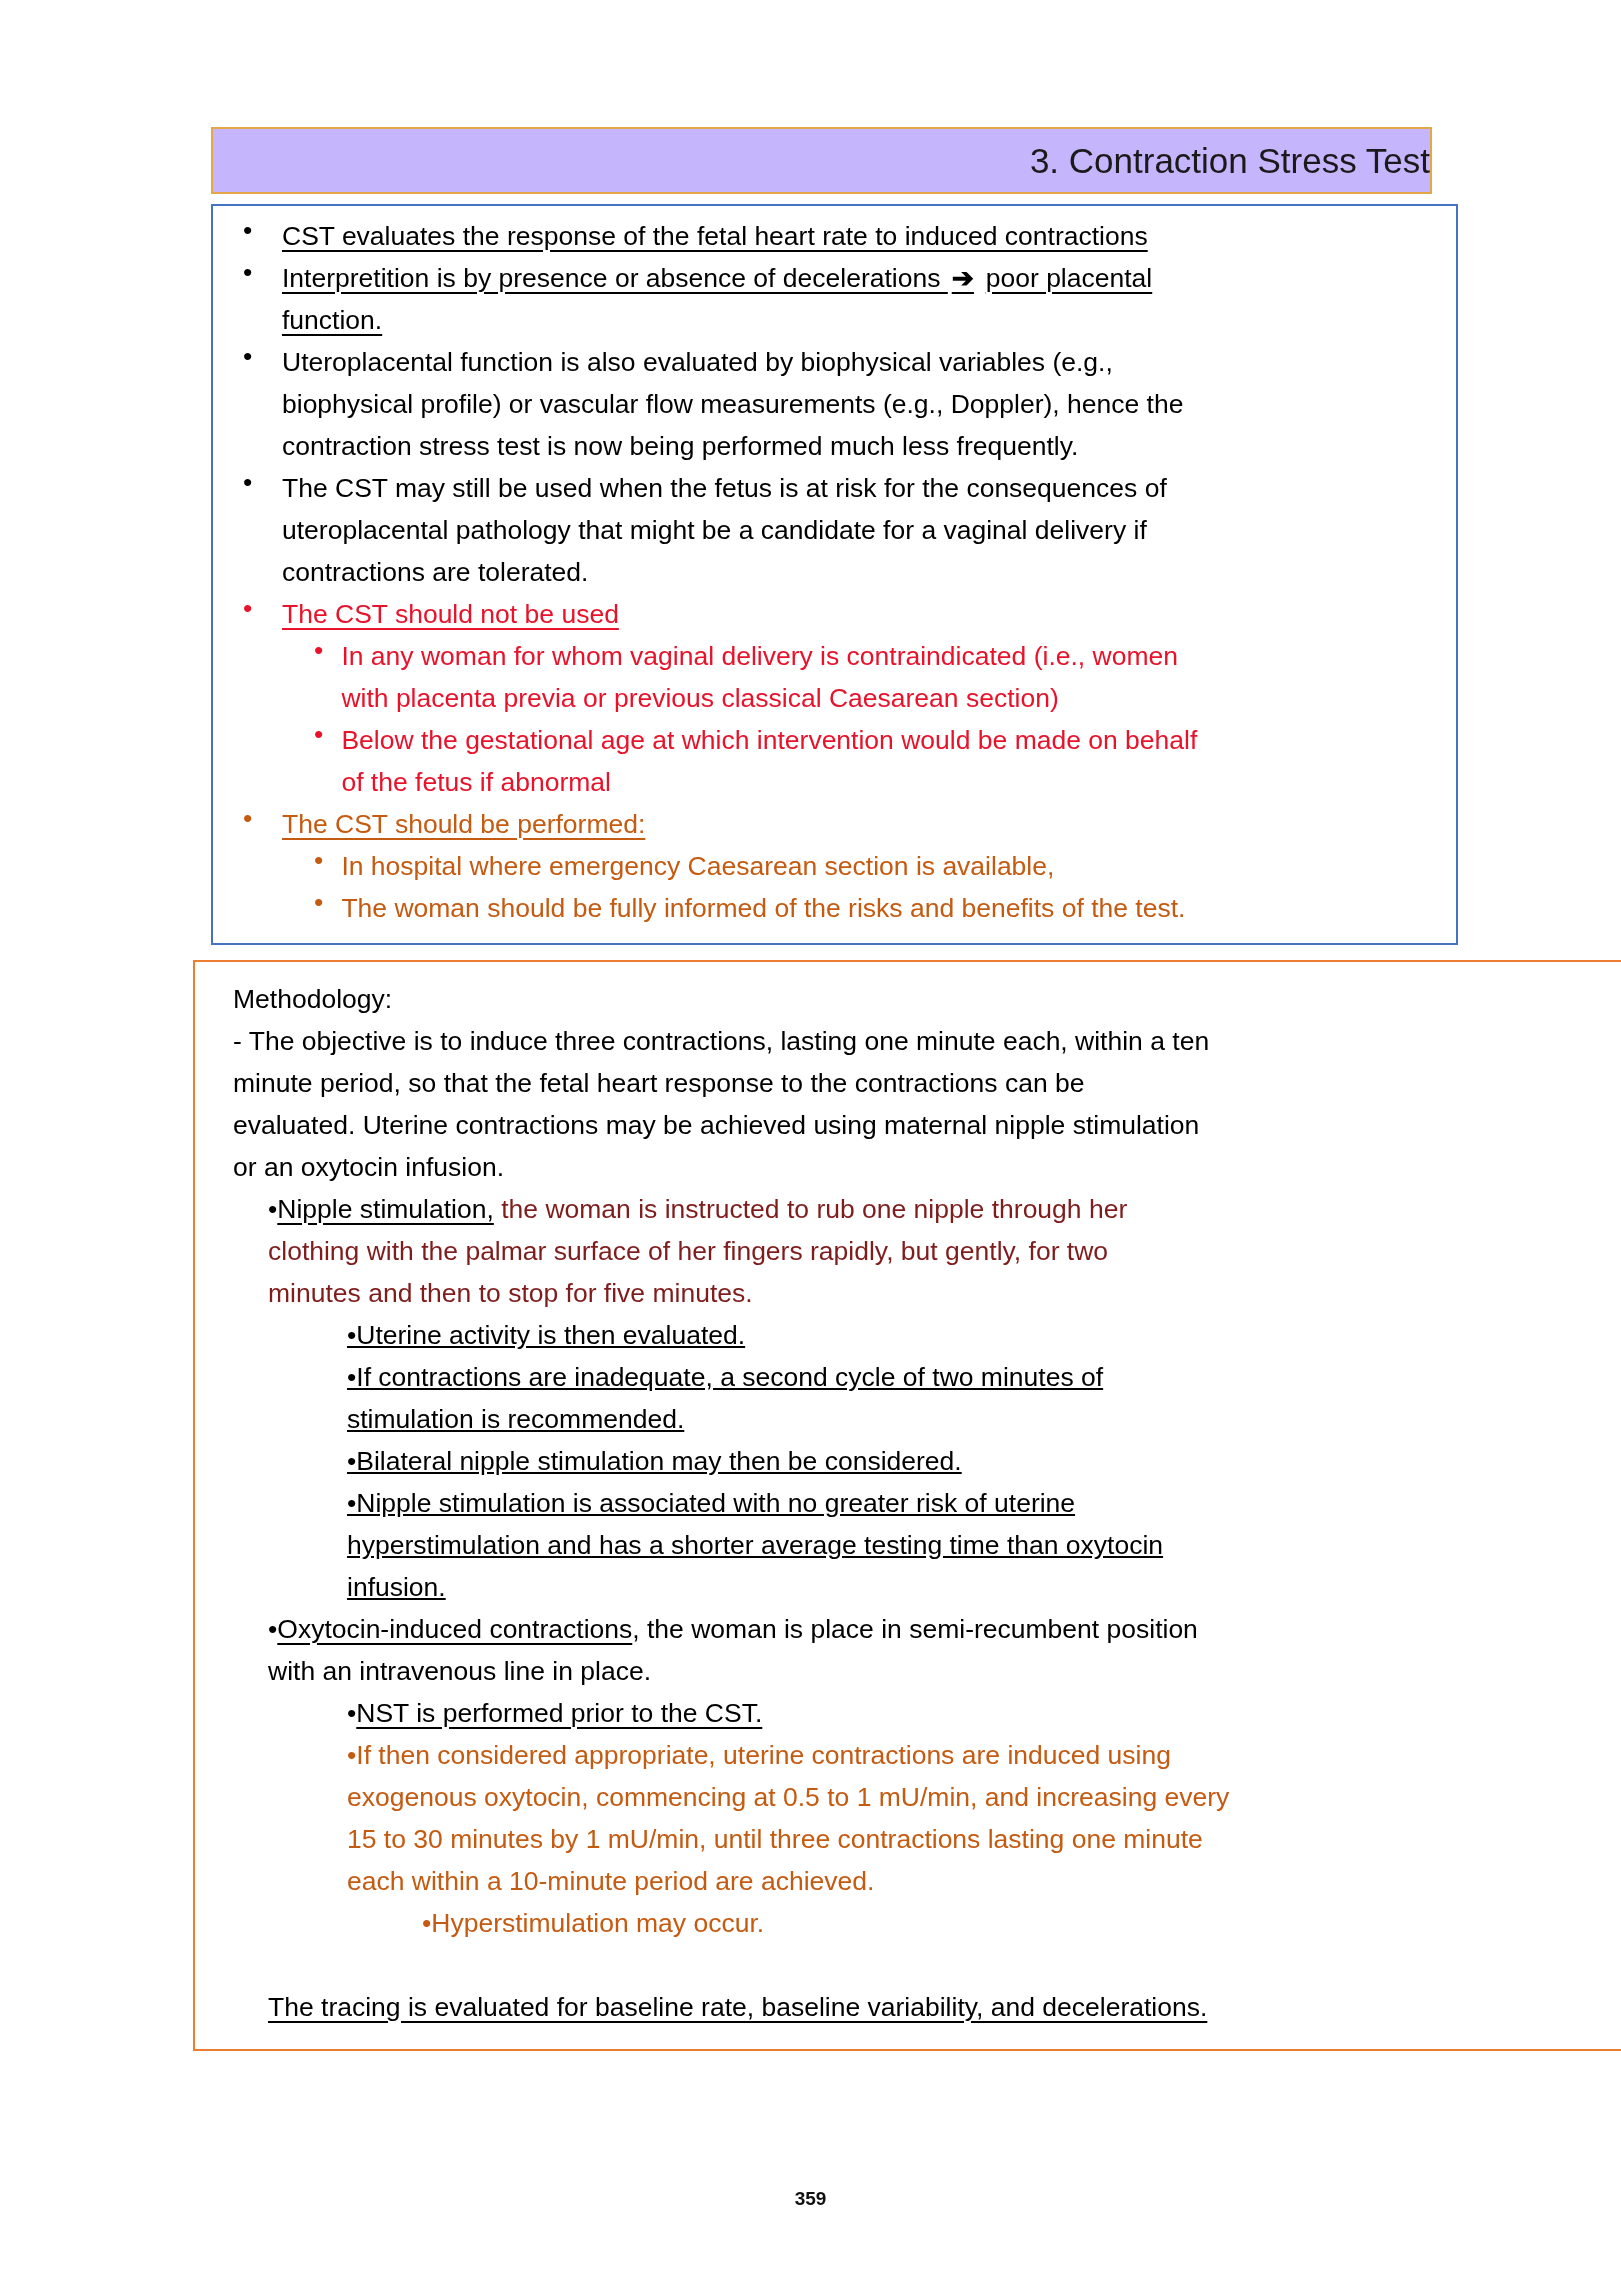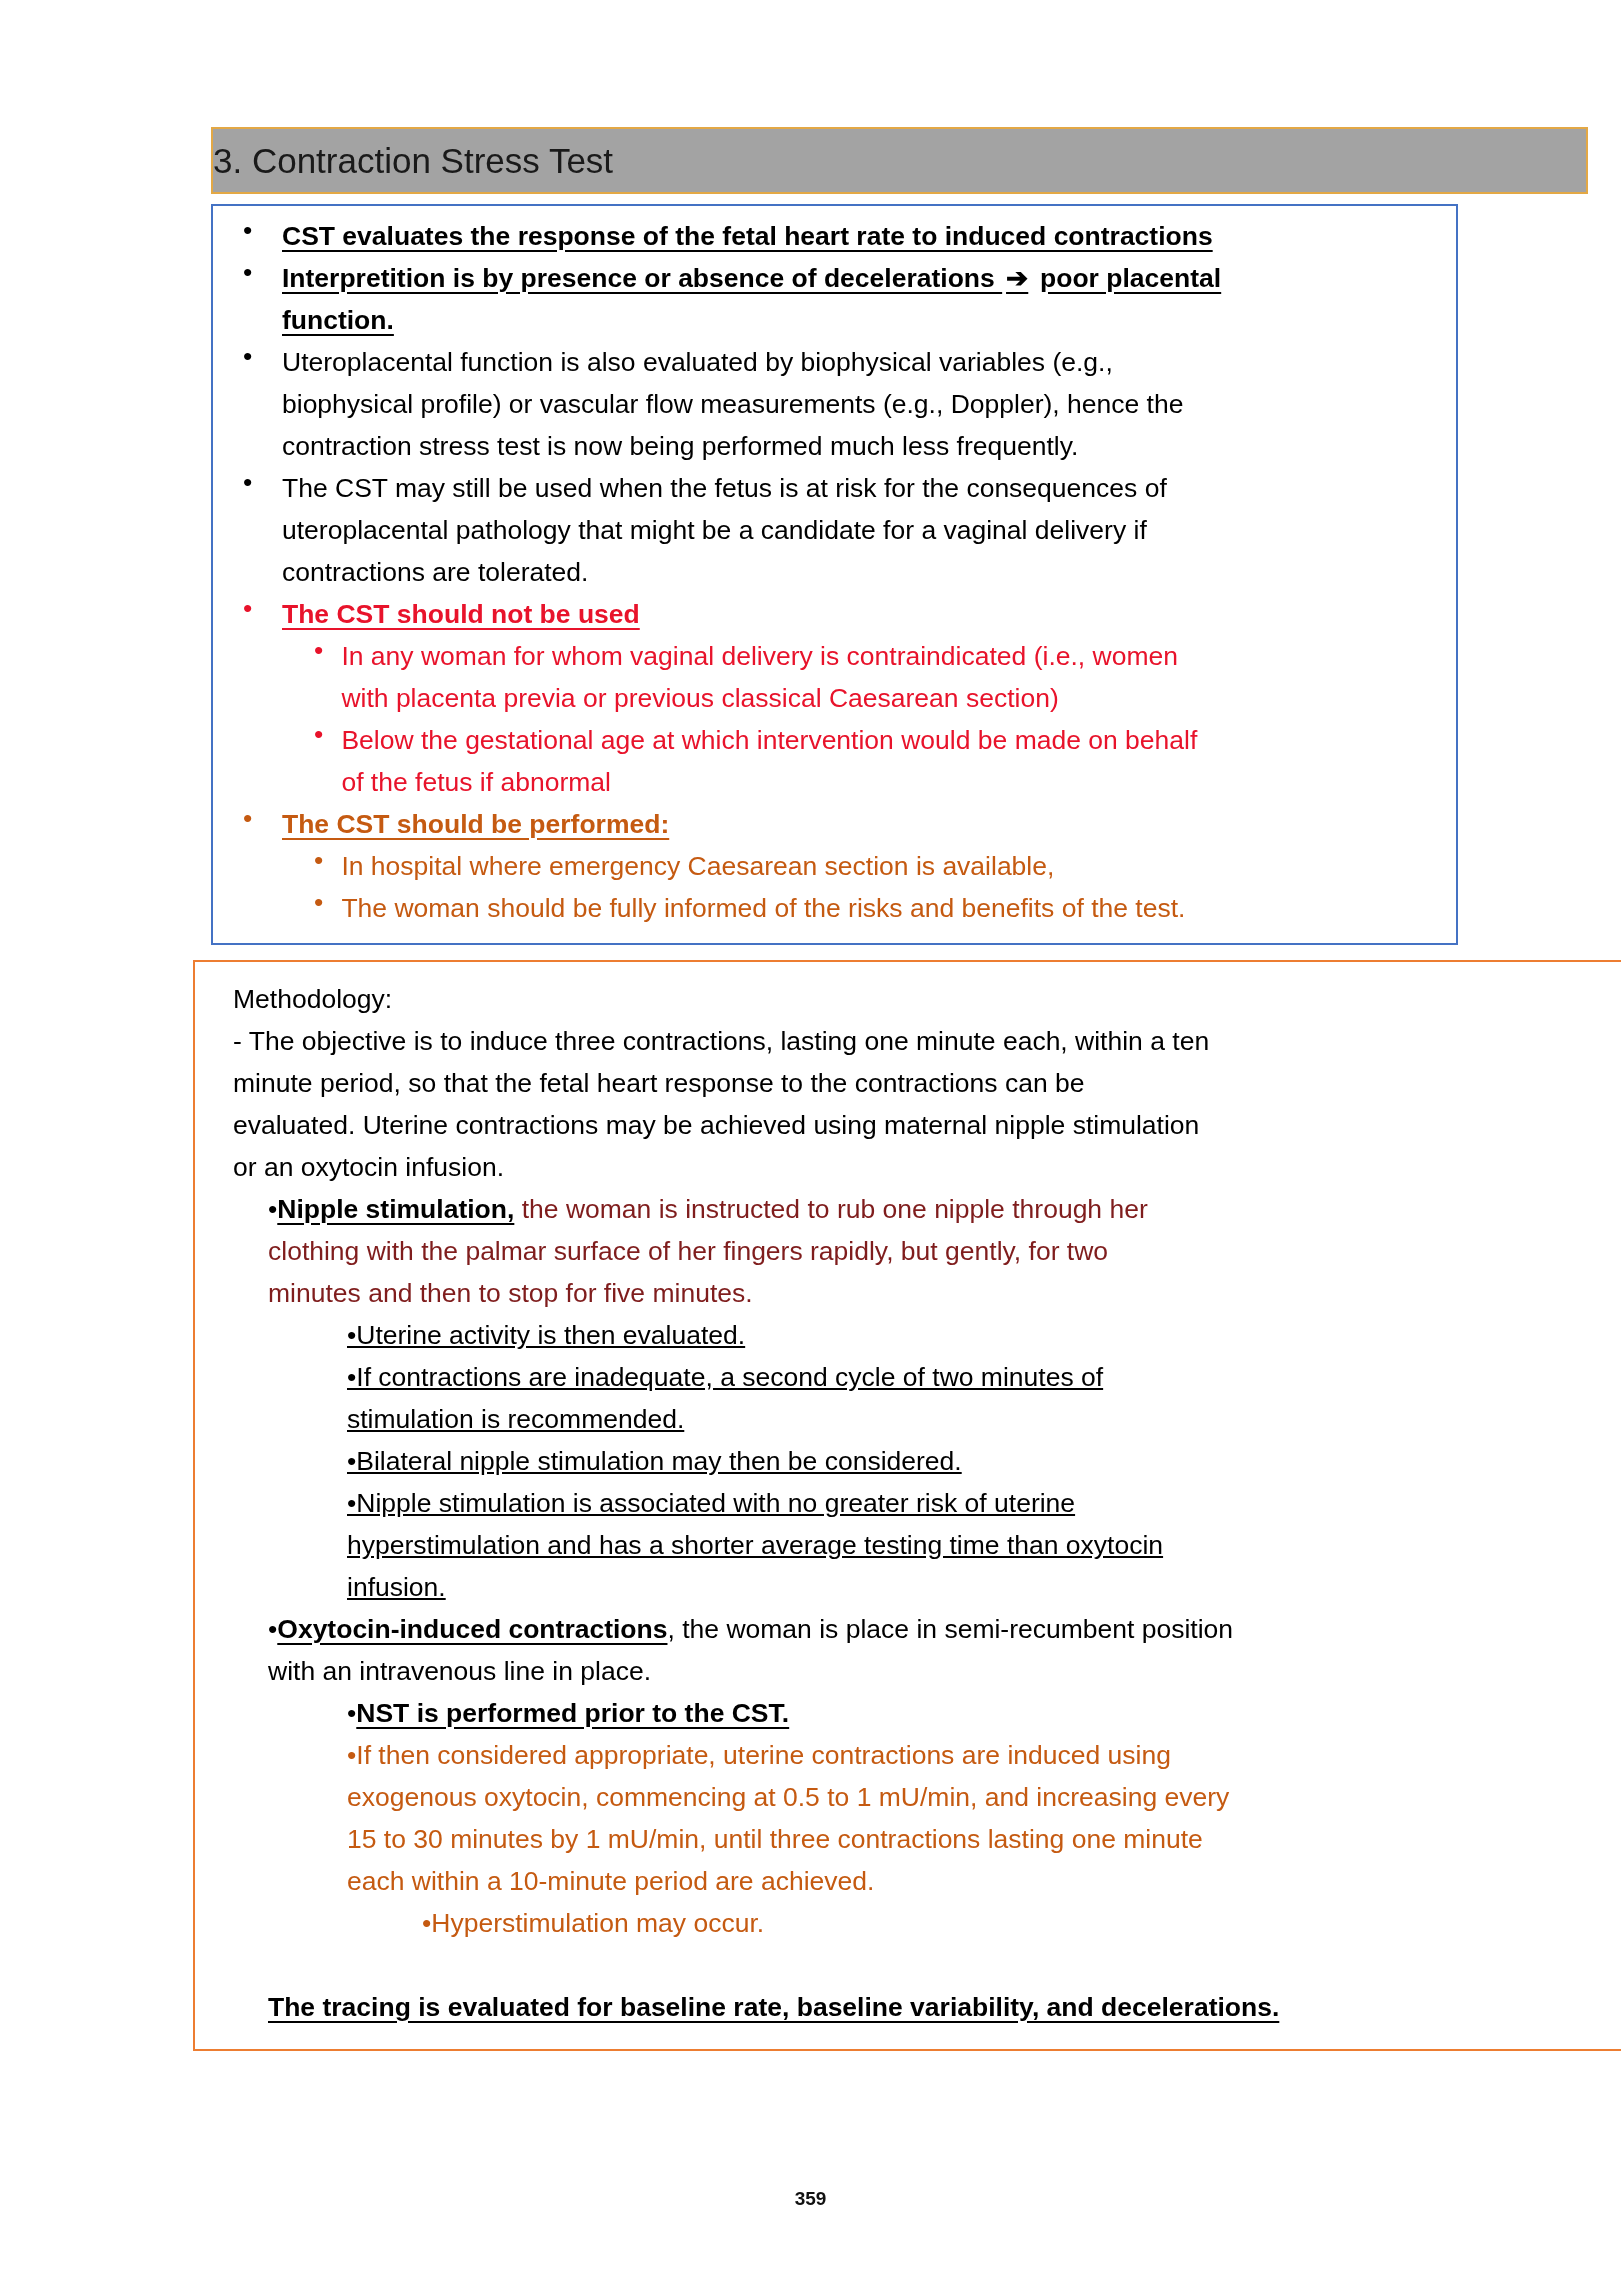--- a/index.html
+++ b/index.html
@@ -4,25 +4,25 @@
 <style>
   html,body{margin:0;padding:0;background:#ffffff;}
   body{
     width:1621px;height:2293px;
     font-family:"Liberation Sans",sans-serif;
     color:#000000;
     font-size:26.5px;
   }
   .titlebar{
     margin:127px 0 0 211px;
-    width:1377px;height:67px;
-    background:#a3a3a3;
+    width:1221px;height:67px;
+    background:#c4b5fd;
     border:2px solid #E3A845;
     box-sizing:border-box;
-    display:flex;align-items:center;justify-content:flex-start;
+    display:flex;align-items:center;justify-content:flex-end;
     font-size:35px;color:#1a1a1a;
   }
   .box{box-sizing:border-box;background:#ffffff;}
   .box-blue{
     margin:9.8px 0 0 211px;
     width:1247px;
     border:2.9px solid #4472C4;
     padding:8.8px 13.7px 14.7px 0;
   }
   .box-orange{
@@ -43,21 +43,21 @@
   .li .txt{flex:1 1 auto;min-width:0;}
   
   .p.ind1{padding-left:35px;}
   .p.ind2{padding-left:114px;}
   .p.ind3{padding-left:189px;}
   
   .c-red{color:#E8132B;}
   .c-orange{color:#C55A11;}
   .c-blue{color:#7f1d1d;}
   .c-gold{color:#000000;text-decoration:underline;}
-  .u{text-decoration:underline;text-decoration-thickness:2px;text-underline-offset:4.9px;font-weight:bold;}
+  .u{text-decoration:underline;text-decoration-thickness:2px;text-underline-offset:4.9px;}
   .arrow{font-weight:bold;margin:0 11.8px 0 3.9px;}
   .pageno{
     margin-top:137px;
     width:100%;
     text-align:center;
     font-size:19px;
     font-weight:bold;
     color:#111111;
   }
 </style>

